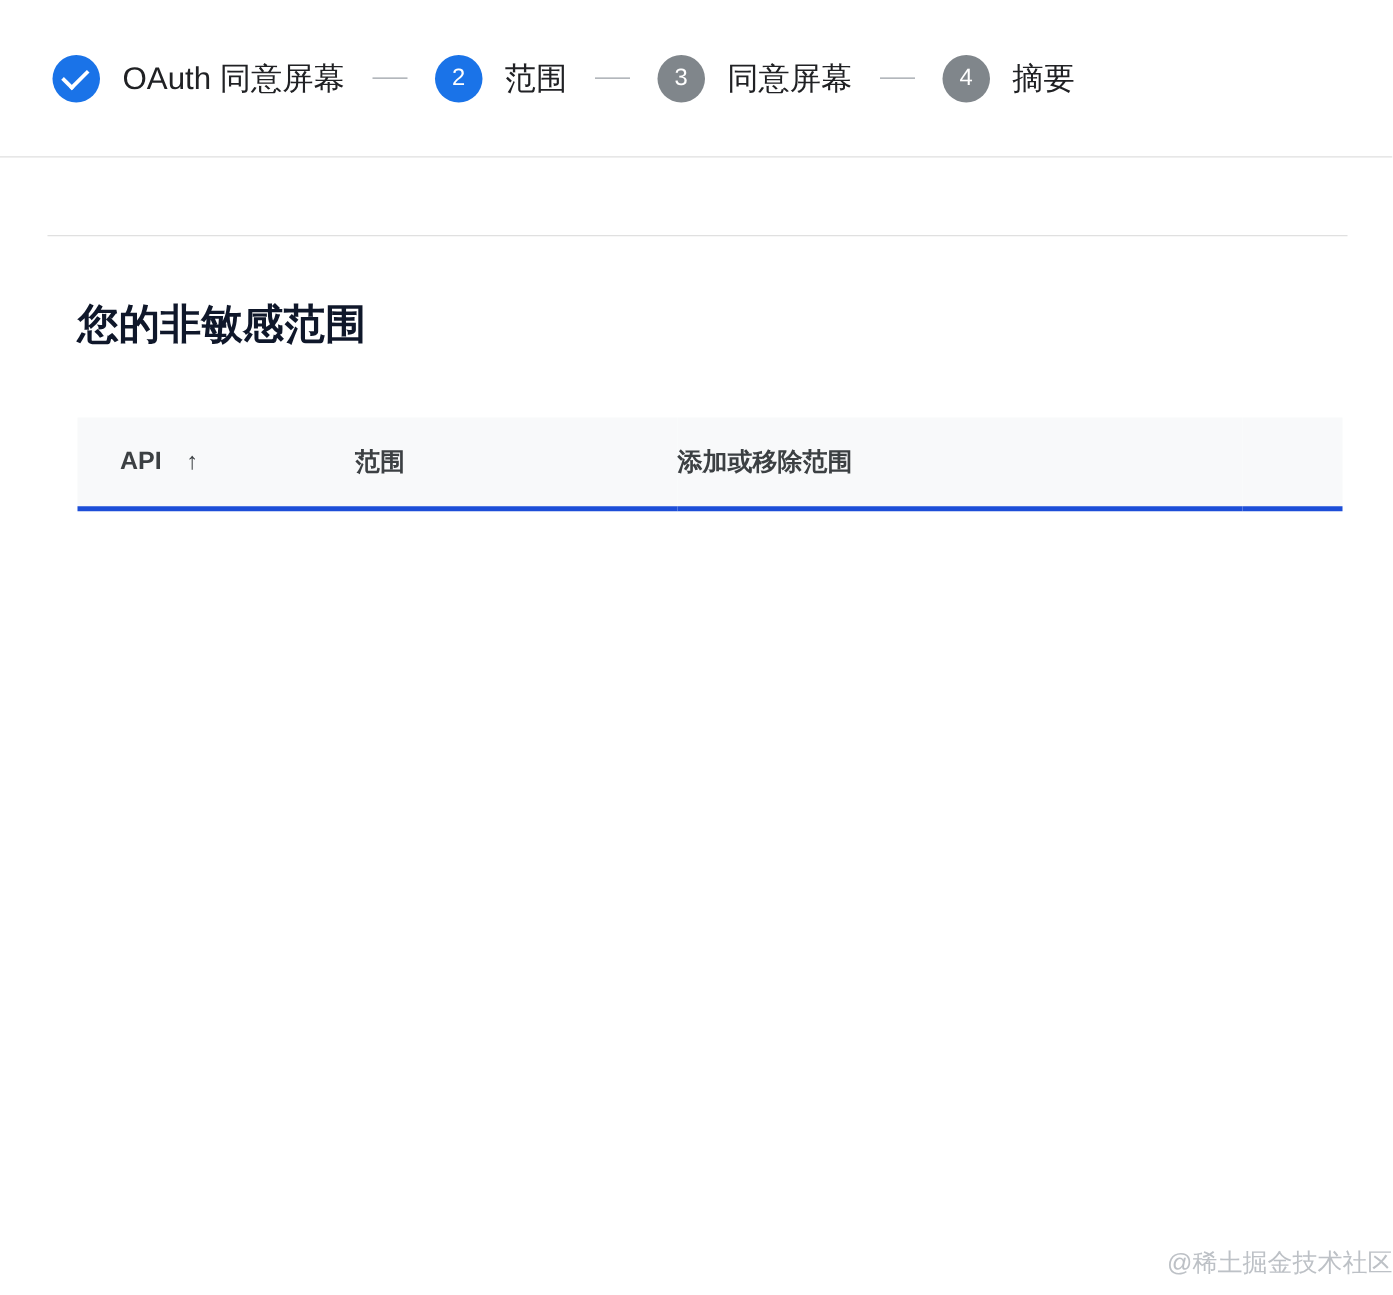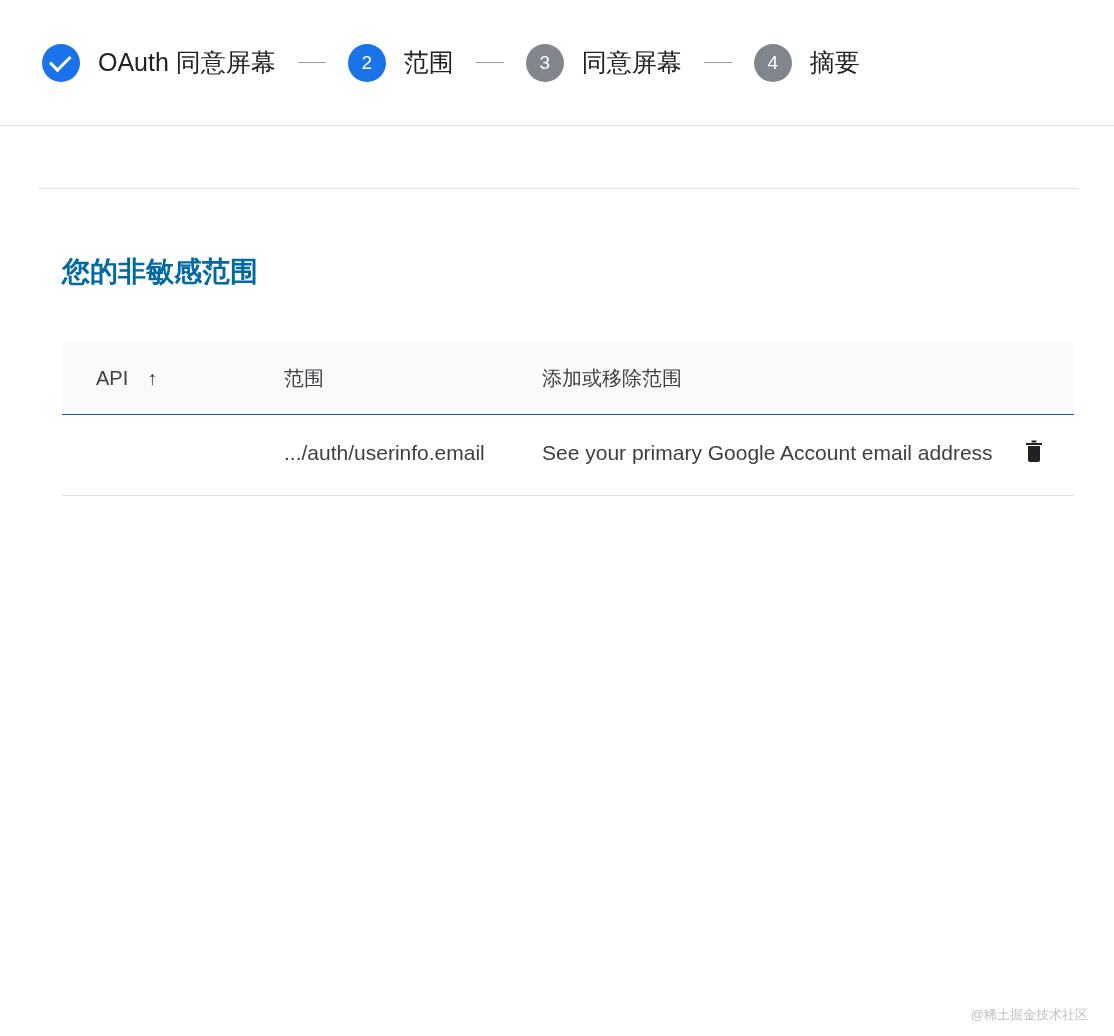--- a/index.html
+++ b/index.html
@@ -101,41 +101,41 @@
   }
 
   .divider {
     margin: 62px 0 0 -24px;
     width: 1040px;
     height: 1px;
     background: #e0e0e0;
   }
 
   .section-title {
-    margin-top: 64px;
-    font-size: 28px;
+    margin-top: 48px;
+    font-size: 33px;
     font-weight: bold;
-    color: #0369a1;
+    color: #0f172a;
   }
 
   
   .table {
     margin-top: 52px;
     width: 978px;
     border-collapse: collapse;
     table-layout: fixed;
   }
   .table thead th {
     background: #f8f9fa;
     font-size: 20px;
-    font-weight: normal;
+    font-weight: bold;
     color: #3c4043;
     text-align: left;
     padding: 22px 0;
-    border-bottom: 1px solid #1d4ed8;
+    border-bottom: 4px solid #1d4ed8;
   }
   .th-api { width: 188px; padding-left: 34px !important; }
   .th-scope { width: 258px; }
   .th-desc { width: 452px; }
   .th-act { width: 80px; }
   .sort-arrow {
     display: inline-block;
     margin-left: 14px;
     color: #3c4043;
     font-size: 19px;
@@ -152,23 +152,23 @@
   .td-act { text-align: center; }
   .trash {
     cursor: pointer;
     display: inline-block;
     vertical-align: top;
     margin-top: 4px;
   }
 
   .watermark {
     position: absolute;
-    right: 26px;
+    right: 0;
     bottom: 12px;
-    font-size: 13px;
+    font-size: 20px;
     color: #bdc1c6;
   }
 </style>
 </head>
 <body>
 
 <div class="stepper">
 
   <div class="step">
     <div class="step-circle done">
@@ -215,34 +215,20 @@
           <span>API</span>
           <span class="sort-arrow">↑</span>
         </th>
         <th class="th-scope">范围</th>
         <th class="th-desc">添加或移除范围</th>
         <th class="th-act"></th>
       </tr>
     </thead>
     <tbody>
 
-      <tr>
-        <td class="td-api"></td>
-        <td>.../auth/userinfo.email</td>
-        <td>See your primary Google Account email address</td>
-        <td class="td-act">
-          <span class="trash">
-            <svg width="24" height="26" viewBox="0 0 24 26">
-                <path d="M6 8h12v14a2 2 0 0 1-2 2H8a2 2 0 0 1-2-2V8z" fill="#202124"></path>
-                <path d="M4 5h16v2H4z" fill="#202124"></path>
-                <path d="M9.5 2.5h5v2h-5z" fill="#202124"></path>
-              </svg>
-          </span>
-        </td>
-      </tr>
 
 
 
     </tbody>
   </table>
 
 </div>
 
 <div class="watermark">@稀土掘金技术社区</div>
 

